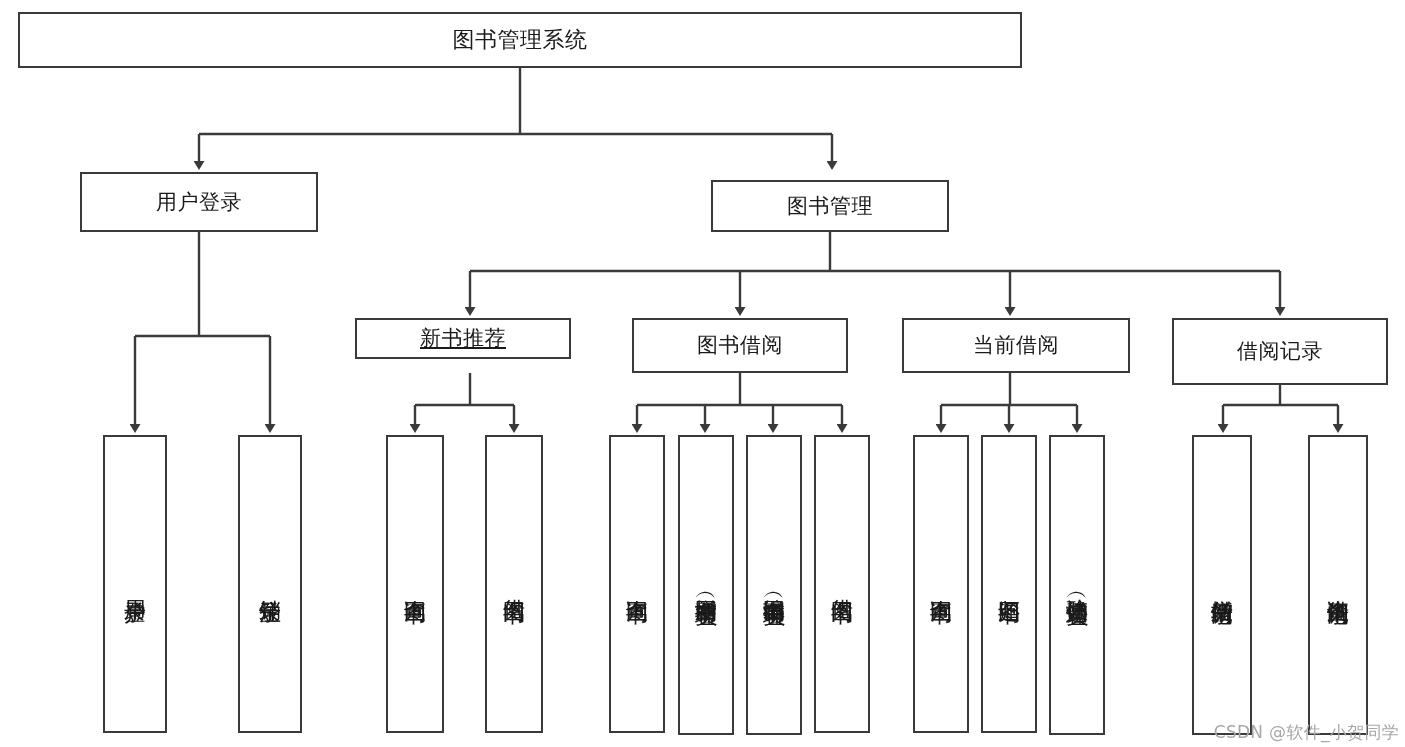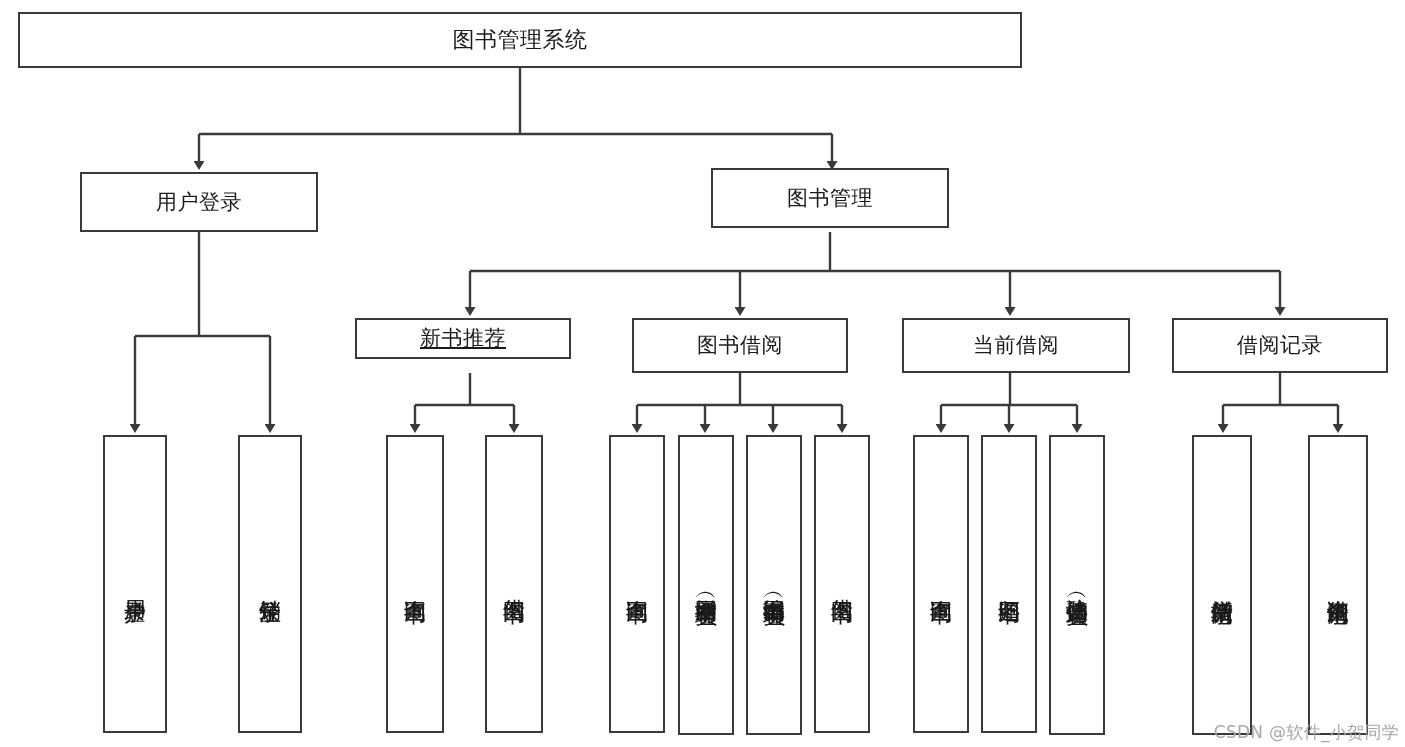--- a/index.html
+++ b/index.html
@@ -135,34 +135,34 @@
     </g>
   </svg>
 
   <div class="node horiz root" style="left:18px; top:12px; width:1004px; height:56px;">
     <span class="node-label">图书管理系统</span>
   </div>
 
   <div class="node horiz" style="left:80px; top:172px; width:238px; height:60px;">
     <span class="node-label">用户登录</span>
   </div>
-  <div class="node horiz" style="left:711px; top:168px; width:238px; height:60px;">
+  <div class="node horiz" style="left:711px; top:180px; width:238px; height:52px;">
     <span class="node-label">图书管理</span>
   </div>
 
   <div class="node horiz" style="left:355px; top:318px; width:216px; height:41px;text-decoration:underline;">
     <span class="node-label">新书推荐</span>
   </div>
   <div class="node horiz" style="left:632px; top:318px; width:216px; height:55px;font-family:Liberation Serif, serif;">
     <span class="node-label">图书借阅</span>
   </div>
   <div class="node horiz" style="left:902px; top:318px; width:228px; height:55px;">
     <span class="node-label">当前借阅</span>
   </div>
-  <div class="node horiz" style="left:1172px; top:318px; width:216px; height:55px;">
+  <div class="node horiz" style="left:1172px; top:318px; width:216px; height:67px;">
     <span class="node-label">借阅记录</span>
   </div>
 
   <div class="node vert" style="left:103px; top:435px; width:64px; height:298px;">
     <span class="node-label">用户登录</span>
   </div>
   <div class="node vert" style="left:238px; top:435px; width:64px; height:298px;">
     <span class="node-label">注销登录</span>
   </div>
 

